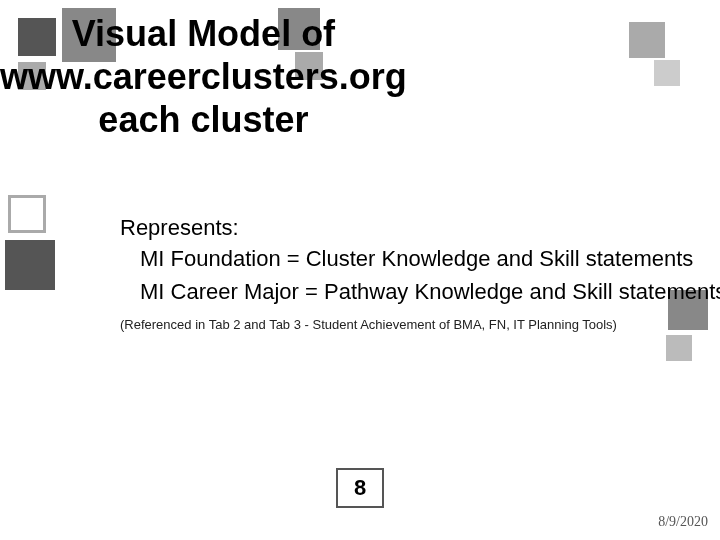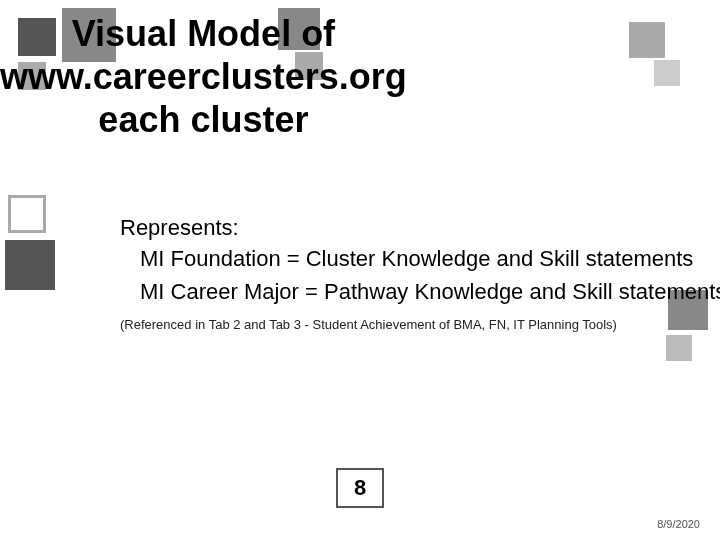--- a/index.html
+++ b/index.html
@@ -128,24 +128,25 @@
       font-size: 22px;
       font-weight: bold;
       color: #000;
       background: #fff;
       z-index: 3;
     }
 
     .date-text {
       position: absolute;
       bottom: 10px;
-      right: 20px;
-      font-size: 11px;
+      right: 12px;
+      font-size: 14px;
       color: #555;
       z-index: 3;
+      font-family: Liberation Serif, serif;
     }
   </style>
 </head>
 <body>
 
 <div class="deco-squares">
   <div class="sq sq1"></div>
   <div class="sq sq2"></div>
   <div class="sq sq3"></div>
   <div class="sq sq4"></div>

